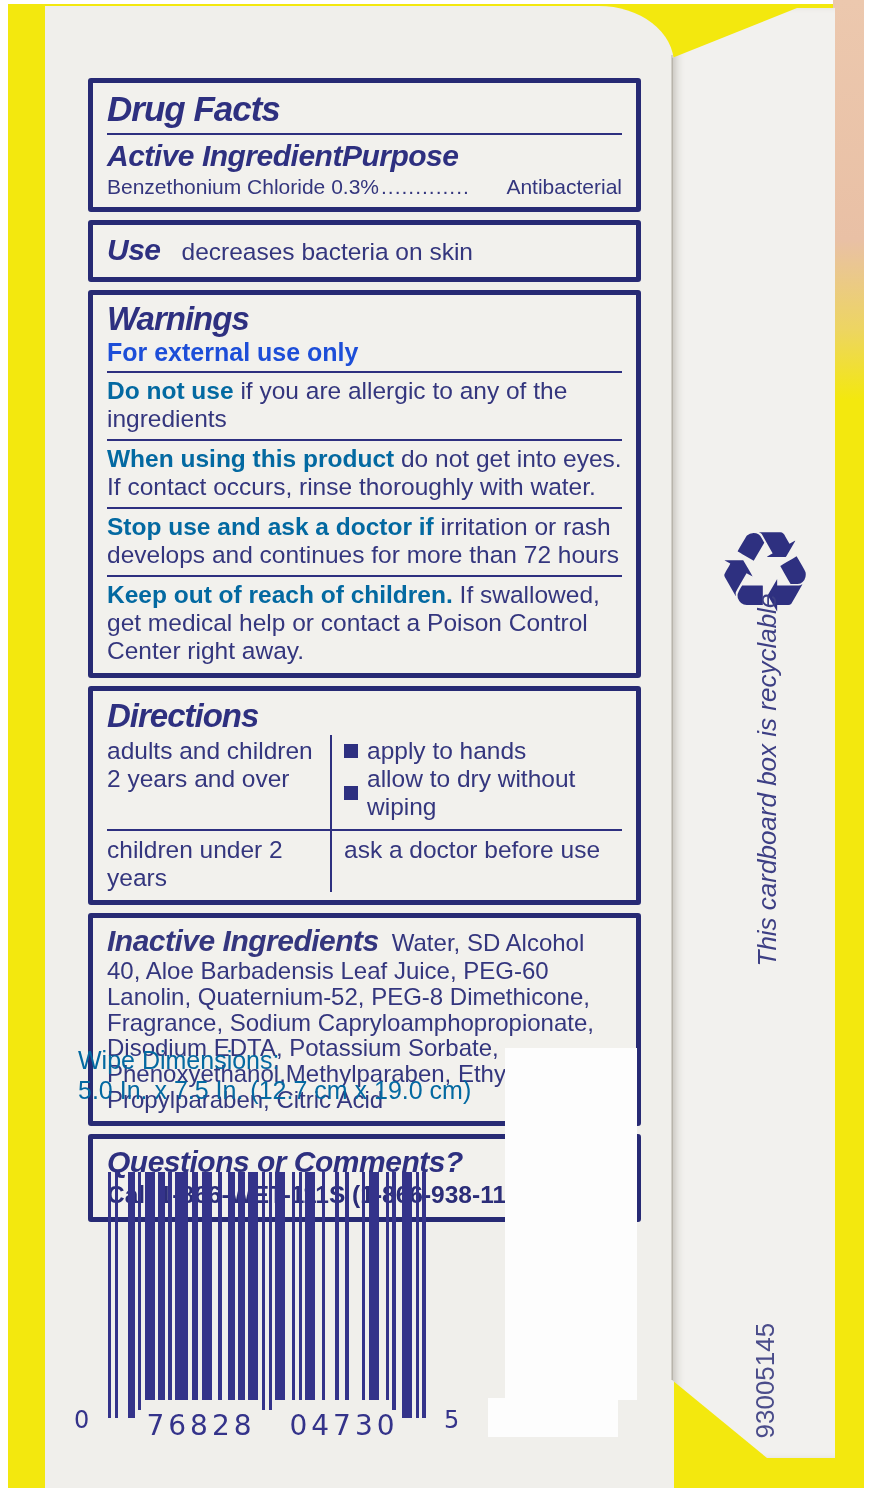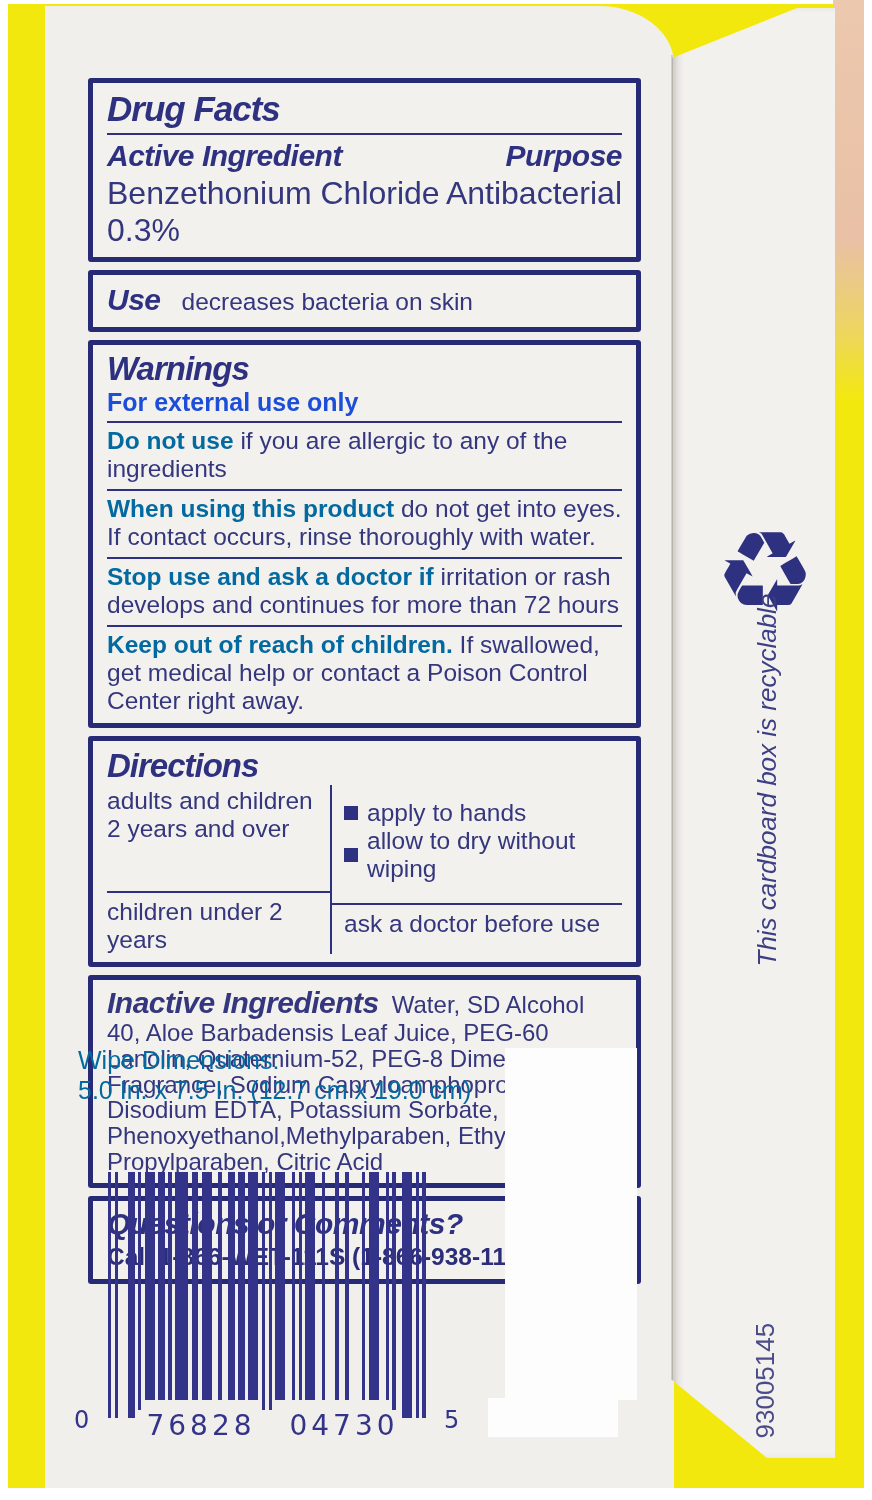--- a/index.html
+++ b/index.html
@@ -31,32 +31,32 @@
   .label-col{position:absolute;left:88px;top:78px;width:553px;}
   .dbox{
     box-sizing:border-box;border:5px solid #272a74;background:#f2f1ed;
     border-radius:3px;padding:6px 14px 8px 14px;margin-bottom:8px;
   }
   .h1{font-style:italic;font-weight:bold;font-size:35px;line-height:40px;letter-spacing:-1px;}
   .h2{font-style:italic;font-weight:bold;font-size:30px;line-height:34px;letter-spacing:-0.5px;}
   .body-t{font-size:24.5px;line-height:28px;color:#34367e;}
   .bold-t{font-weight:bold;color:#0369a1;}
   .df-title{padding-bottom:4px;border-bottom:2px solid #2e3080;margin-bottom:4px;}
-  .ai-row{display:flex;justify-content:space-between;align-items:baseline;}
-  .ing-row{display:flex;align-items:baseline;font-size:32px;color:#34367e;margin-top:2px;}
+  .ai-row{display:flex;align-items:baseline;}
+  .ing-row{display:flex;align-items:baseline;font-size:21px;color:#34367e;margin-top:2px;}
   .dots{flex:1;overflow:hidden;white-space:nowrap;letter-spacing:1px;margin:0 2px;}
   .use-row{display:flex;align-items:baseline;gap:21px;padding:2px 0;}
   .warn-sub{font-weight:bold;font-size:25px;line-height:30px;color:#1d4ed8;padding-bottom:4px;border-bottom:2px solid #2e3080;}
   .warn-item{padding:4px 0 6px 0;border-bottom:2px solid #2e3080;}
   .warn-item:last-child{border-bottom:none;padding-bottom:0;}
   
   .dir-grid{display:grid;grid-template-columns:225px 1fr;}
   .dir-cell{padding:2px 0 8px 0;}
   .dir-left{border-right:2px solid #2e3080;padding-right:6px;}
-  .dir-right{padding-left:12px;margin-top:12px;}
+  .dir-right{padding-left:12px;}
   .dir-row2 .dir-cell{border-top:2px solid #2e3080;padding-top:5px;padding-bottom:0;}
   .bullet-line{display:flex;align-items:center;gap:9px;}
   .sq{width:14px;height:14px;background:#2e3080;flex:0 0 auto;}
   .inactive-p{font-size:24px;line-height:25.8px;color:#34367e;}
   .inactive-p .h2{margin-right:13px;}
   .q-call{font-weight:bold;font-size:24.5px;line-height:28px;color:#2b2d78;margin-top:2px;}
 
   
   .wipe-dims{position:absolute;left:78px;top:1045px;font-size:25px;line-height:30px;color:#0369a1;}
   .barcode{position:absolute;left:108px;top:1172px;width:318px;height:246px;}

